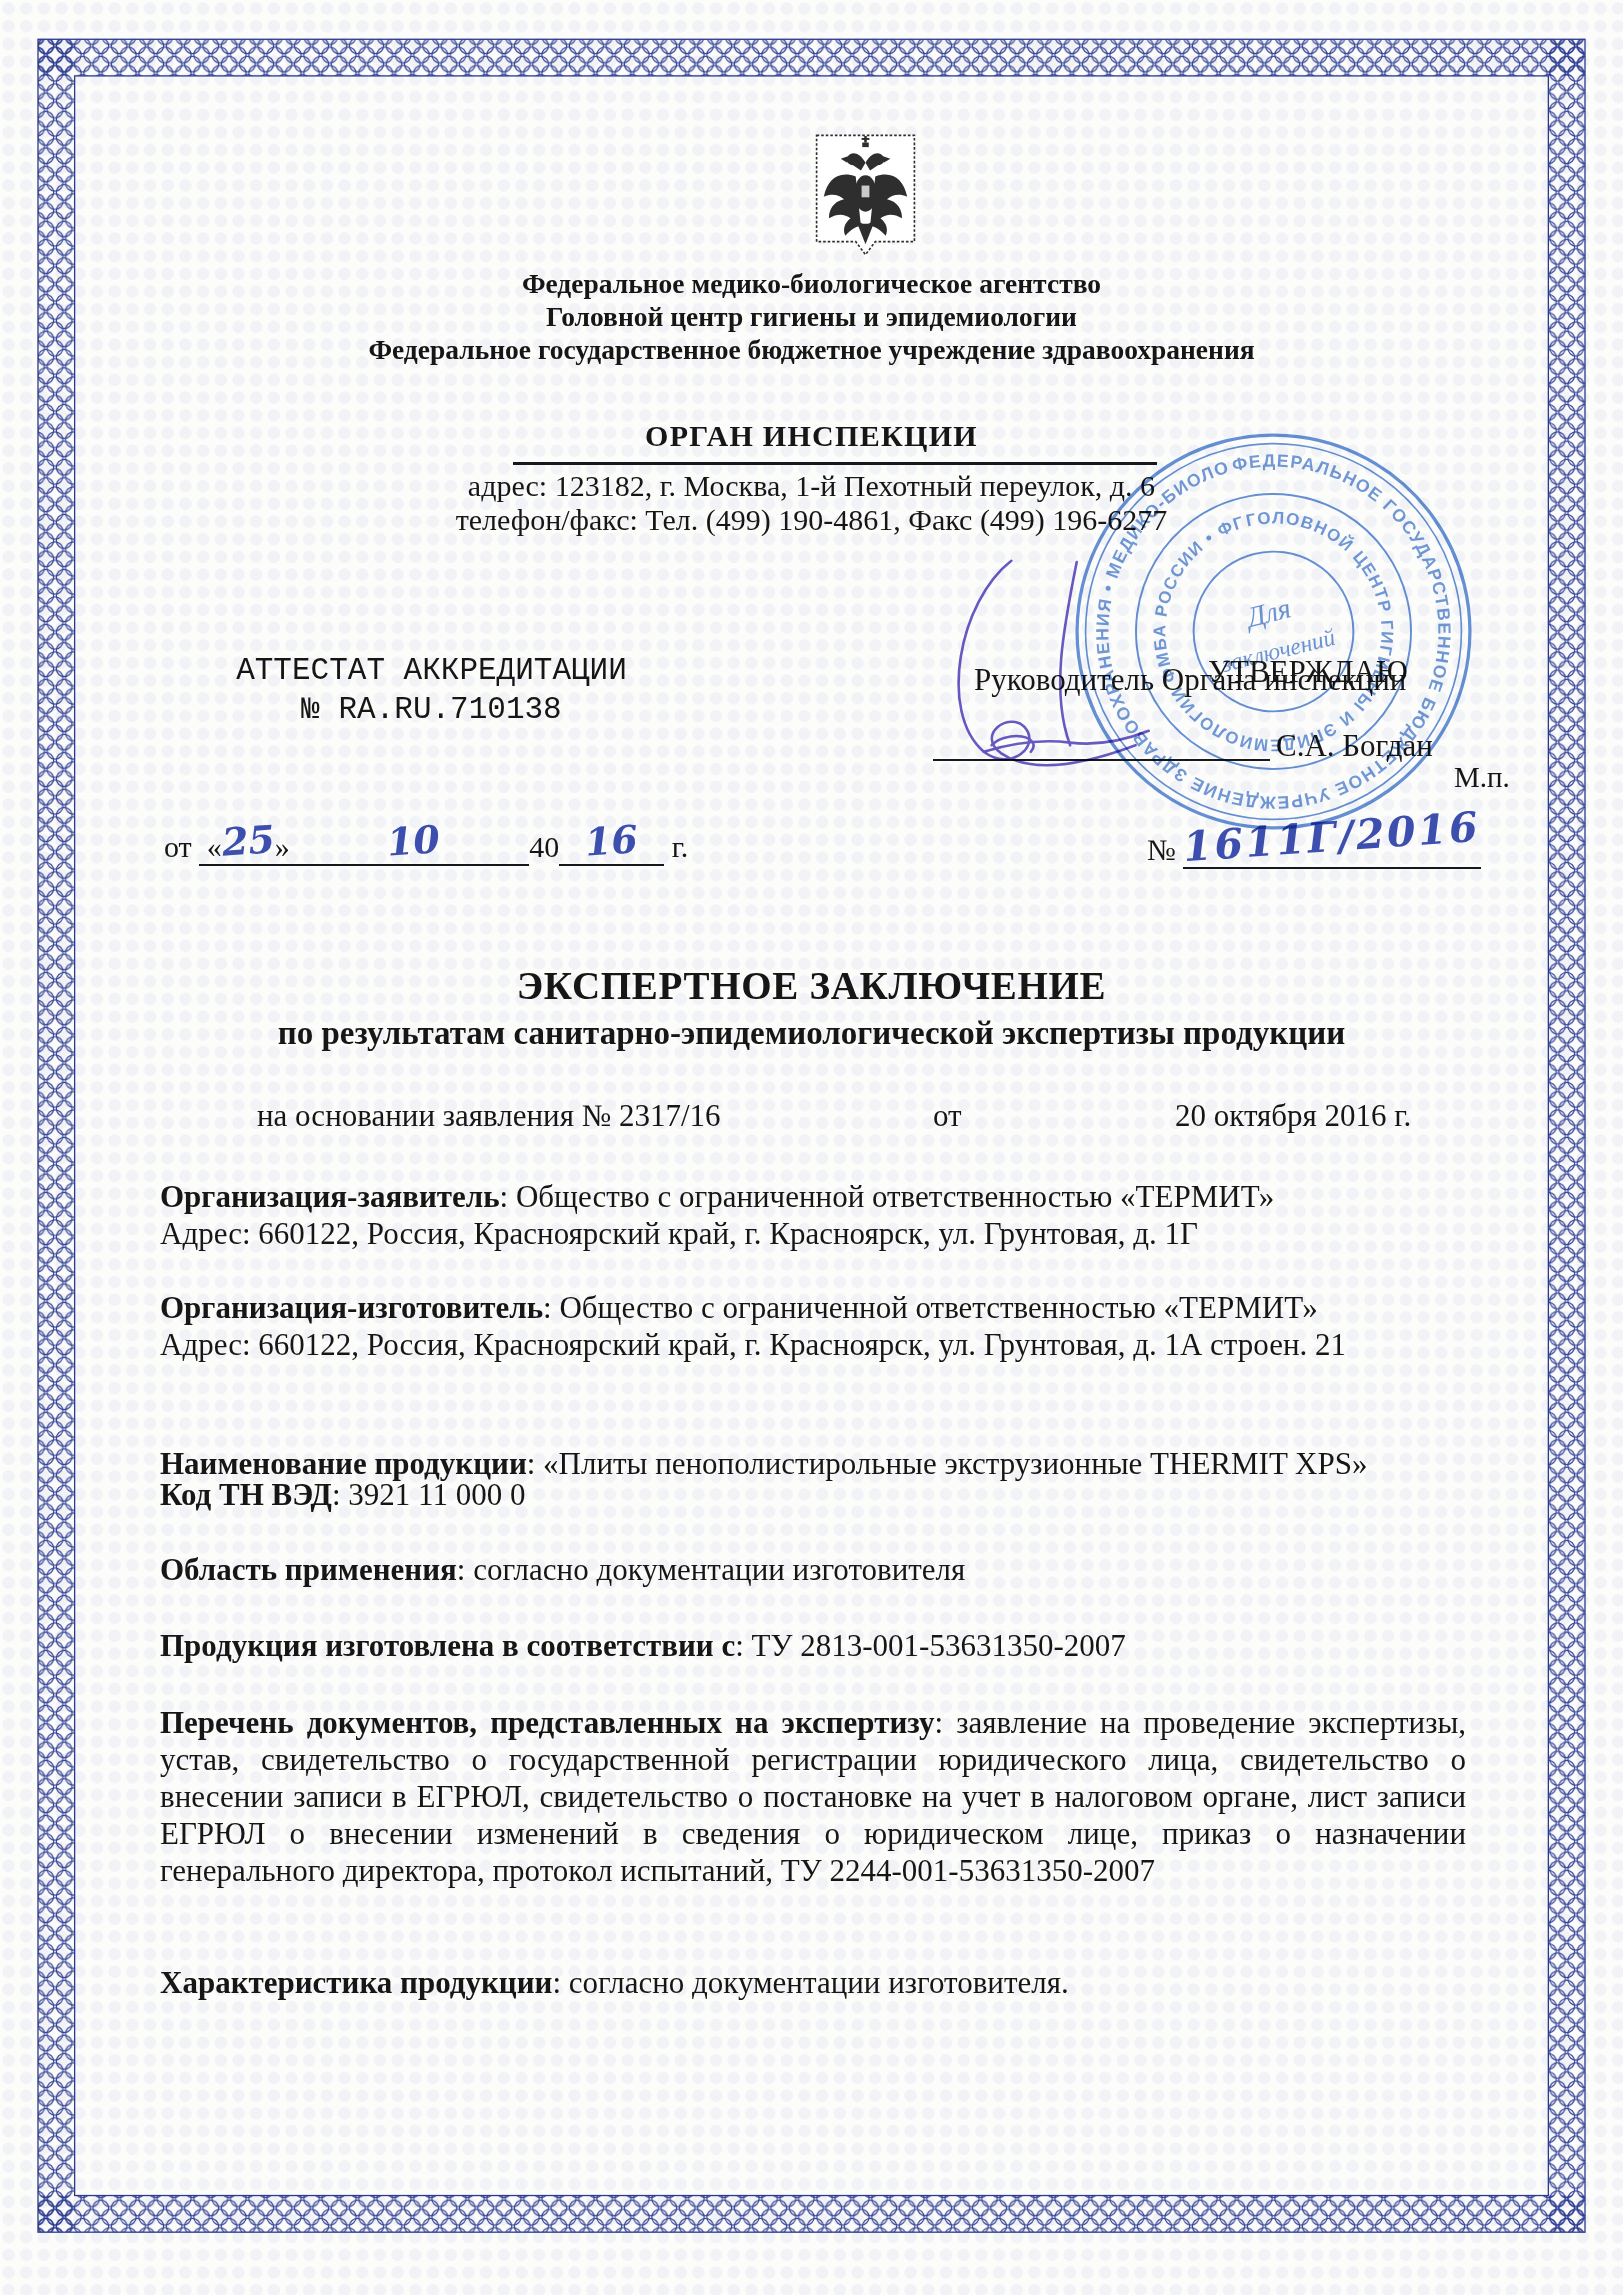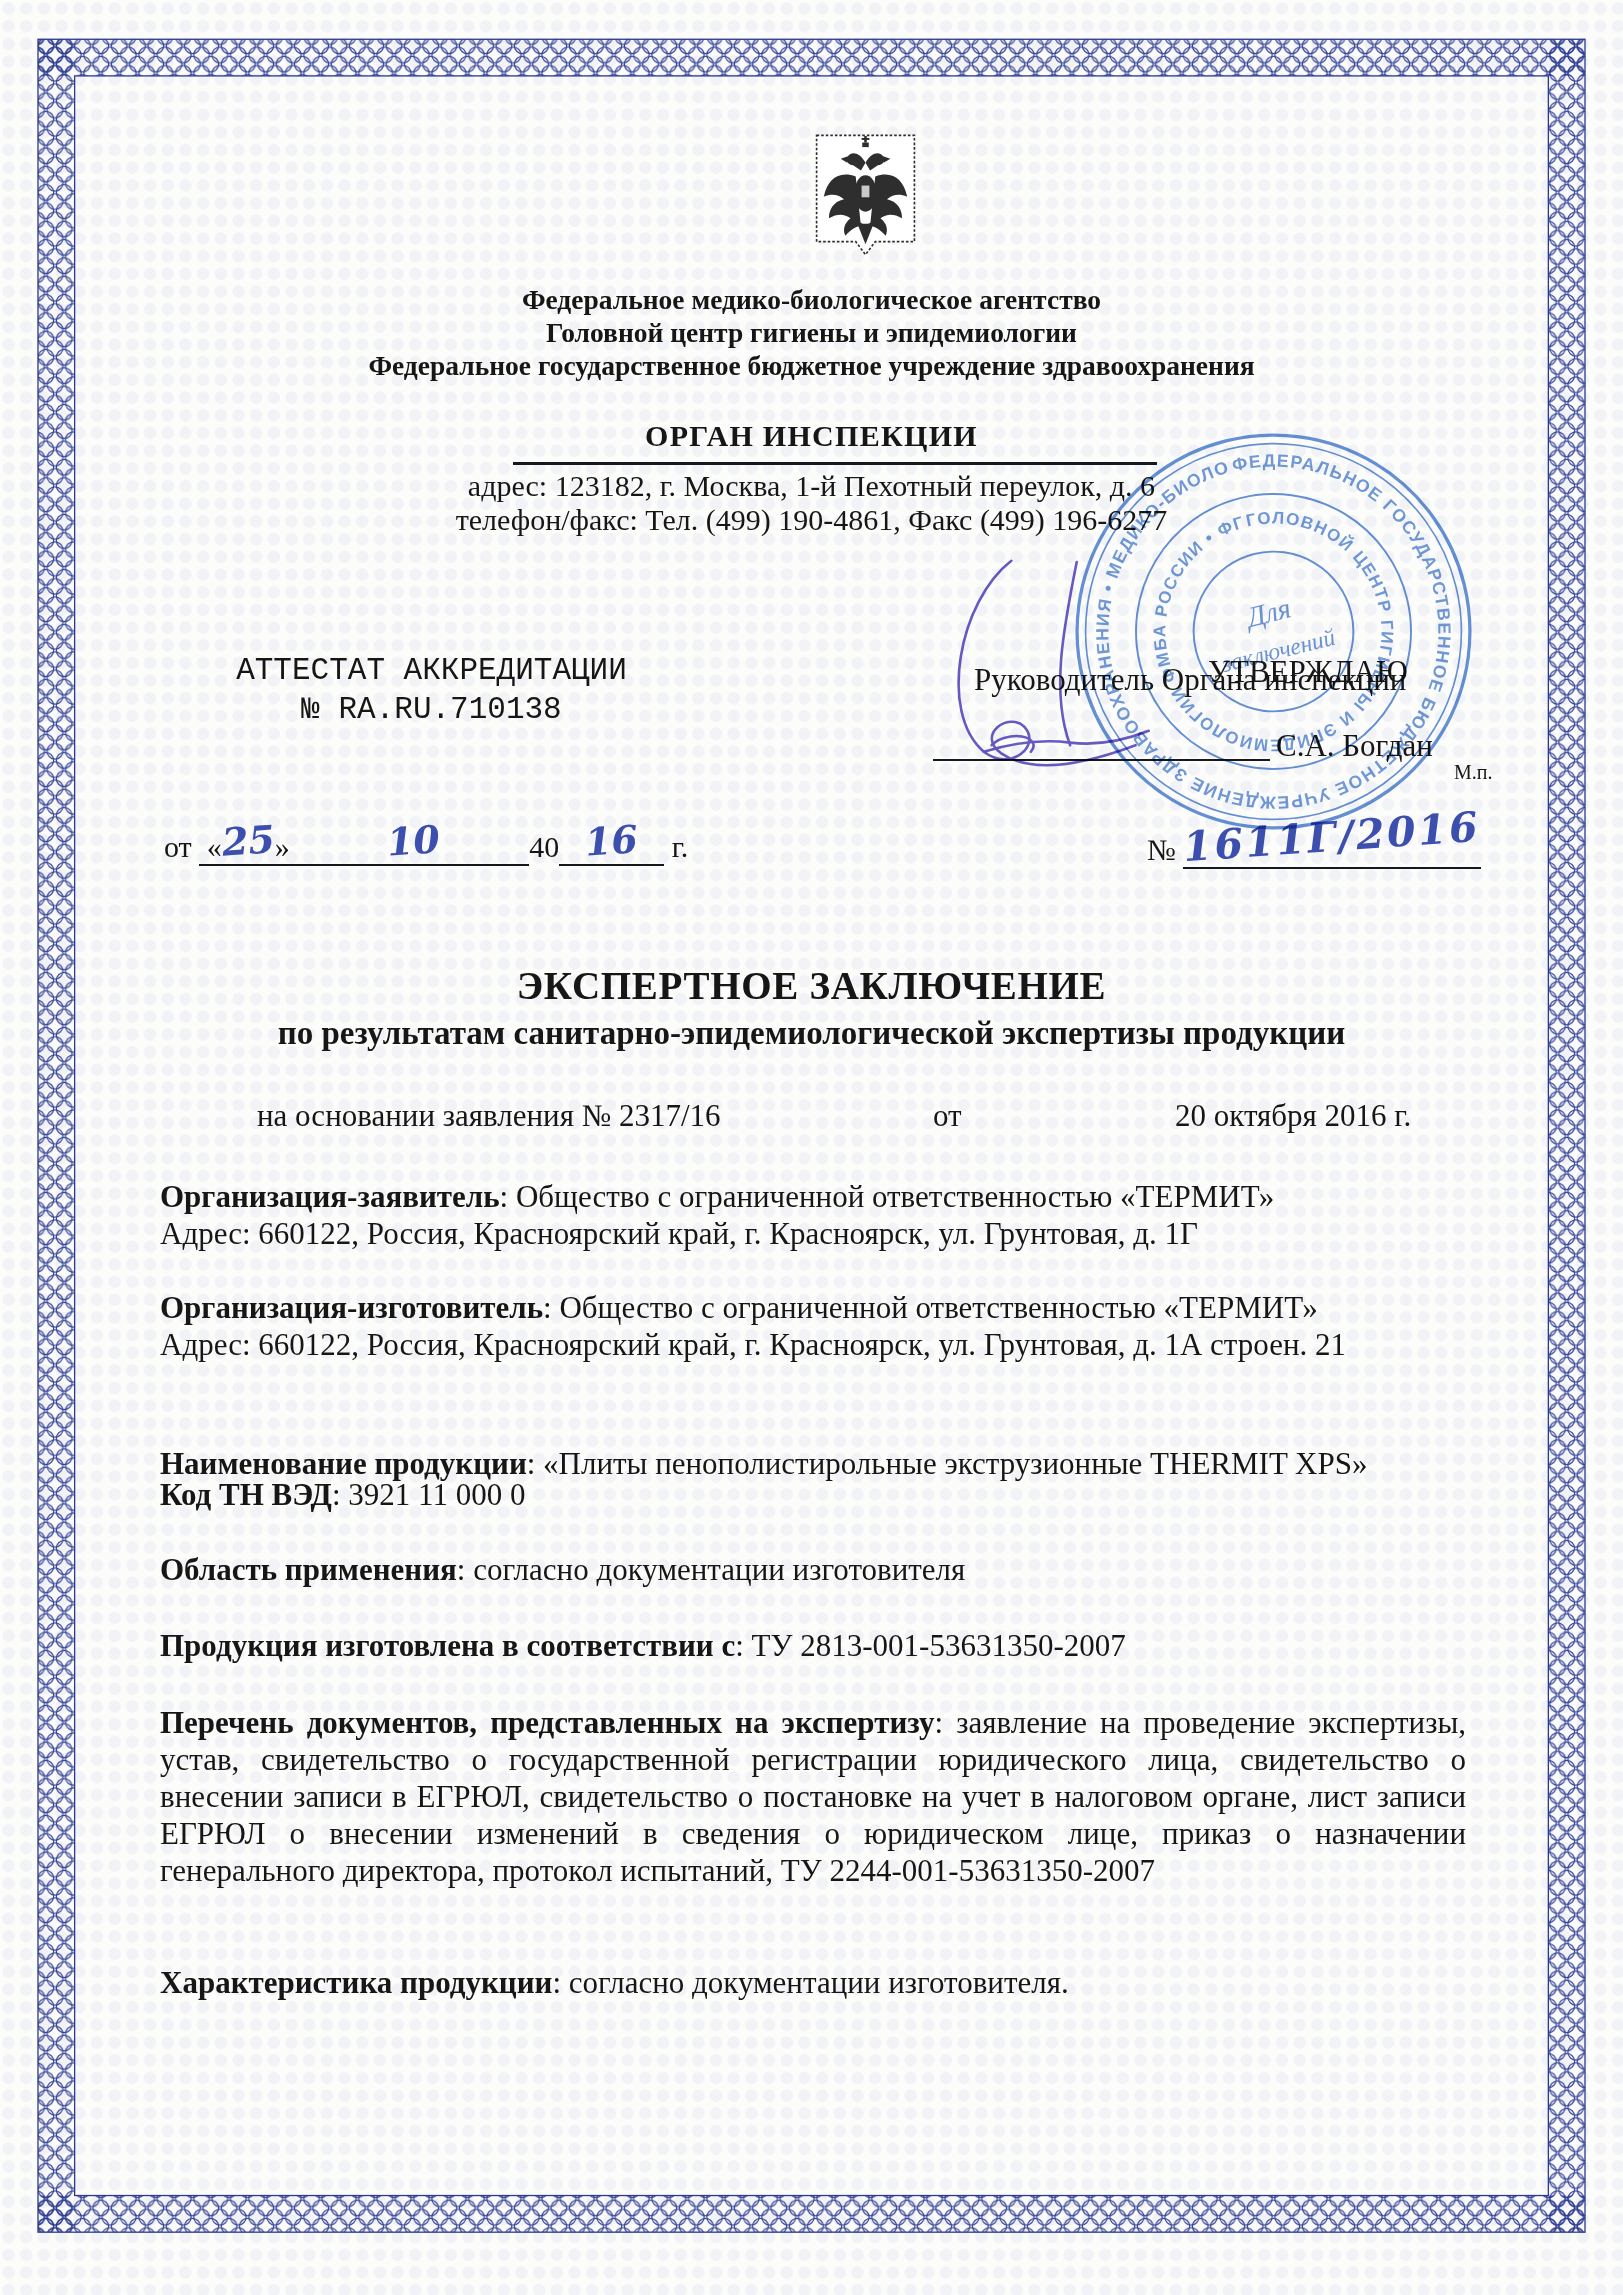--- a/index.html
+++ b/index.html
@@ -17,32 +17,32 @@
   .abs{position:absolute;}
   .ctr{left:0;right:0;text-align:center;}
   .z2{z-index:2;}
   .z3{z-index:3;}
 
   
   #frame{position:absolute;left:0;top:0;z-index:1;}
 
   
   .coat{left:814px;top:133px;width:103px;height:126px;}
-  .agency{top:283px;font-weight:bold;font-size:27.5px;line-height:33px;}
+  .agency{top:267px;font-weight:bold;font-size:27.5px;line-height:33px;}
   .organ{top:419px;font-weight:bold;font-size:30px;letter-spacing:1.3px;}
   .organ-rule{left:513px;top:462px;width:644px;border-top:3.3px solid #15181c;}
   .addrline{top:469px;font-size:30px;}
   .phoneline{top:503px;font-size:30px;}
 
   .accr{left:196px;top:651px;width:471px;text-align:center;font-size:31px;line-height:39px;font-family:Liberation Mono, monospace;}
   .approve{left:1208px;top:614px;font-size:31px;margin-top:40px;}
   .role{left:974px;top:662px;font-size:31px;}
   .sig-rule{left:933px;top:759px;width:337px;border-top:2.6px solid #15181c;}
   .sig-name{left:1276px;top:720px;font-size:31px;margin-top:8px;}
-  .sealmark{left:1454px;top:761px;font-size:20px;}
+  .sealmark{left:1454px;top:761px;font-size:29px;}
 
   
   .daterow{left:164px;top:830px;font-size:30px;white-space:nowrap;}
   .slot{display:inline-block;border-bottom:2.6px solid #15181c;text-align:center;vertical-align:baseline;}
   .slot-day{min-width:98px;}
   .slot-month{min-width:232px;}
   .slot-year{min-width:105px;}
   .hand{
     font-family:"DejaVu Serif",serif;font-style:italic;font-weight:bold;
     color:#3d4fae;display:inline-block;

